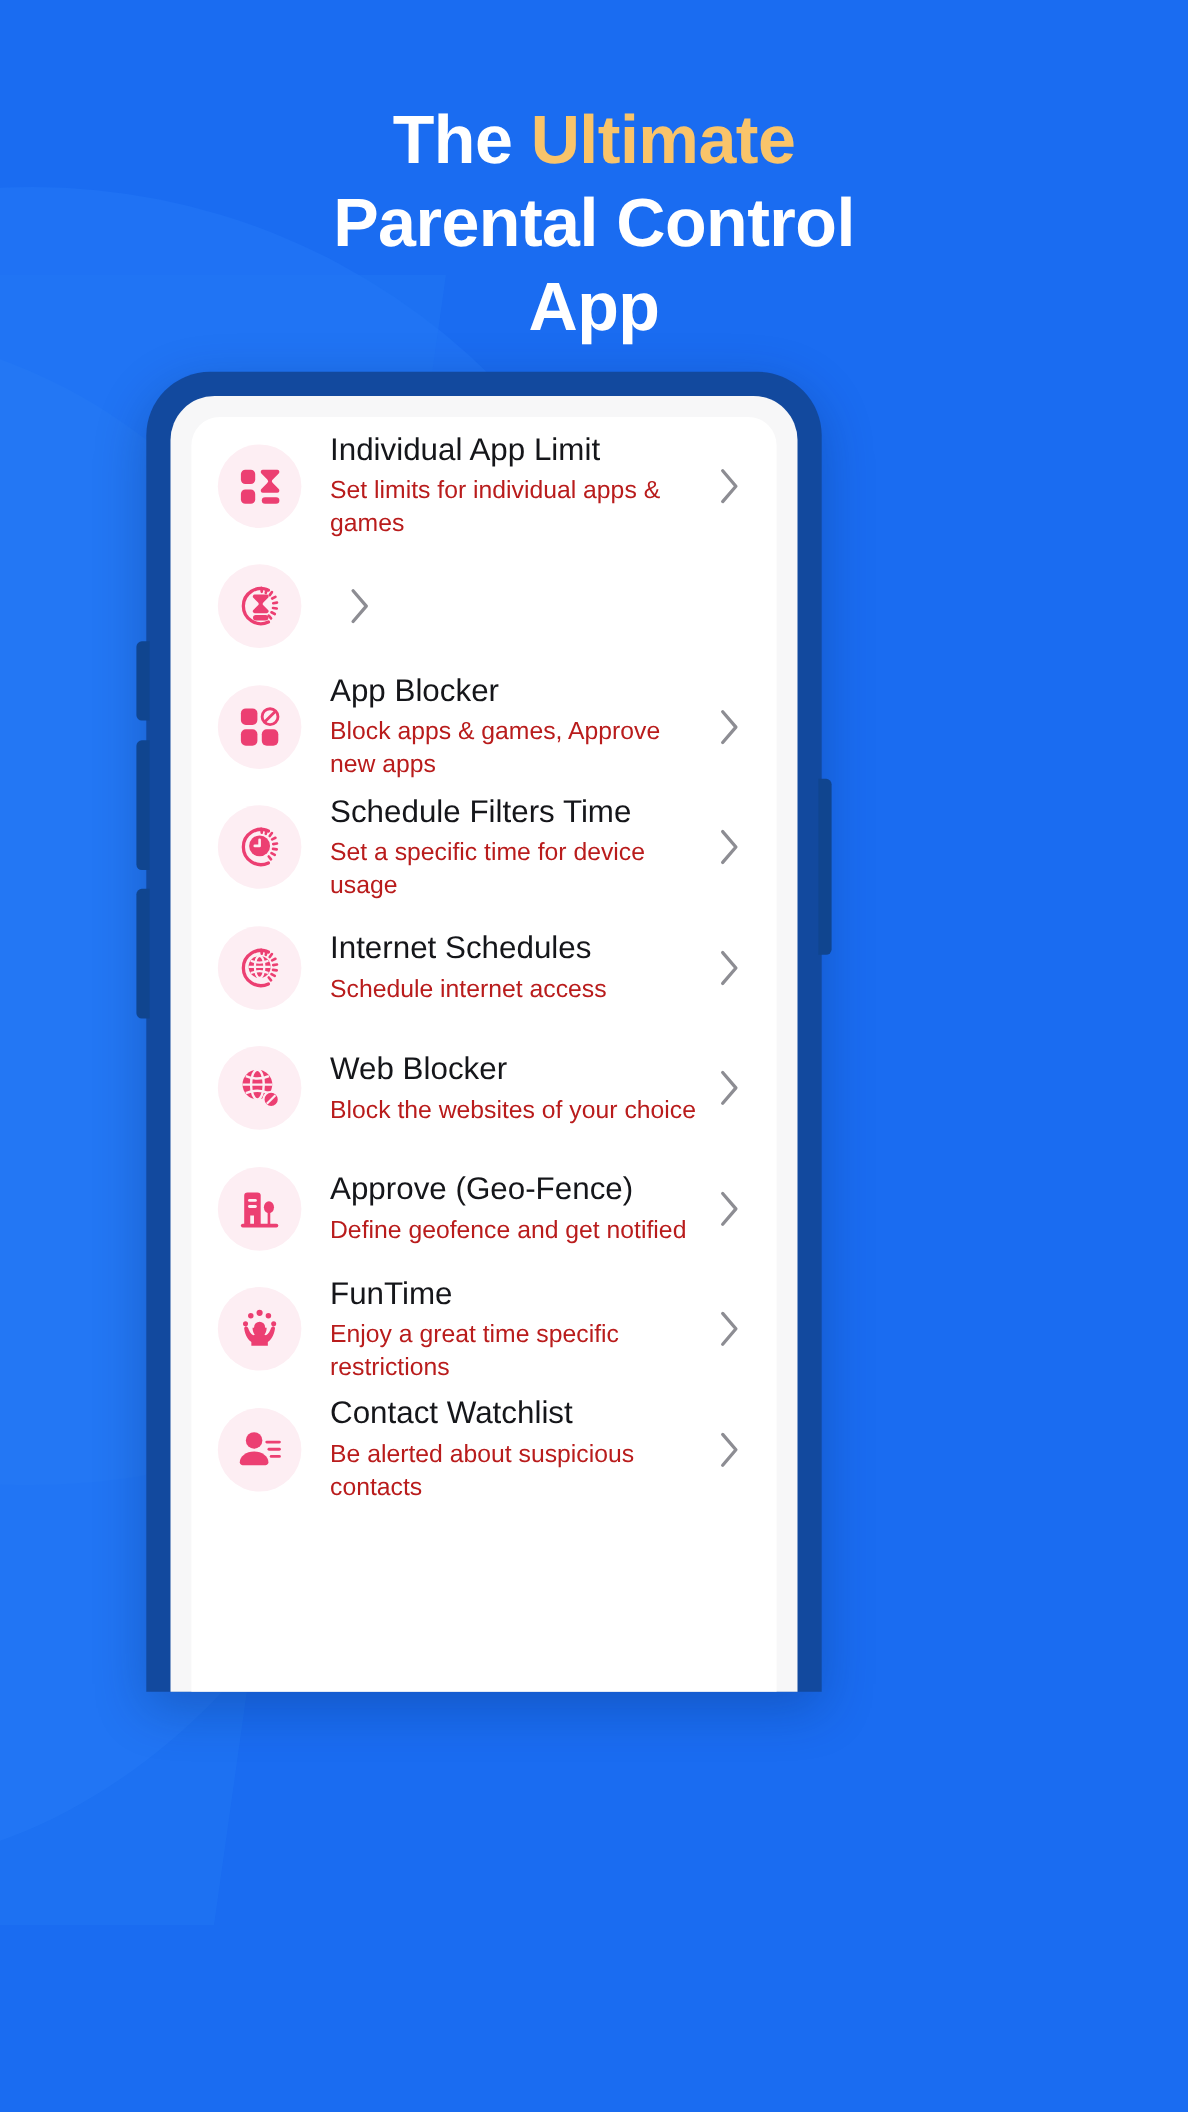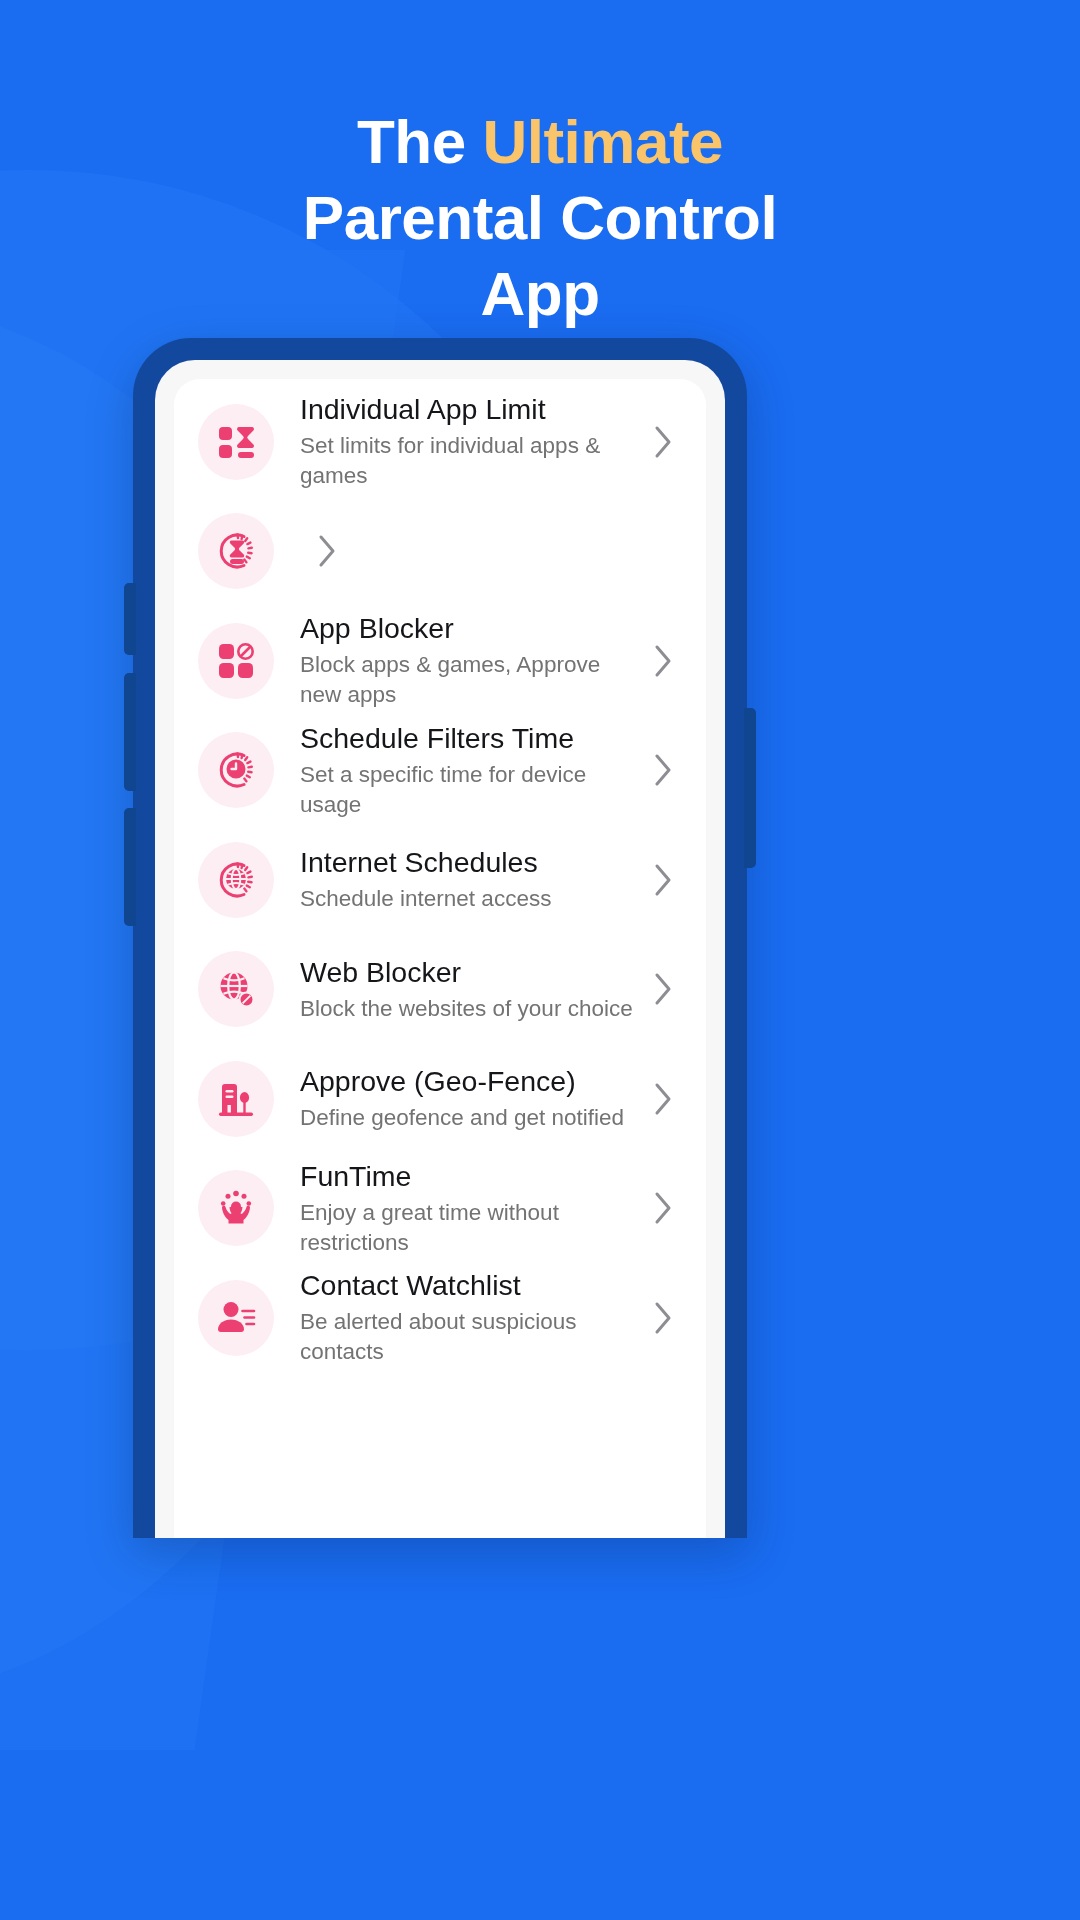--- a/index.html
+++ b/index.html
@@ -20,21 +20,21 @@
     border-radius:50%;background:#2a7bf6;opacity:.55;
   }
   .bg-wedge{
     position:absolute;left:-120px;top:250px;width:420px;height:1500px;
     background:#2178f5;opacity:.45;
     transform:skewX(-8deg);
   }
 
   
   .headline{
-    position:absolute;left:0;right:0;top:62px;
+    position:absolute;left:0;right:0;top:48px;
     text-align:center;
     color:#ffffff;
     font-weight:bold;
     font-size:62px;
     line-height:76px;
     letter-spacing:-0.5px;
     z-index:5;
     padding:0 120px;
     box-sizing:border-box;
   }
@@ -90,21 +90,21 @@
   .icon-wrap svg{display:block;}
   .row-text{flex:1 1 auto;min-width:0;}
   .row-title{
     font-size:28.5px;
     color:#15161a;
     line-height:34px;
     white-space:nowrap;
   }
   .row-sub{
     font-size:22.5px;
-    color:#737373;
+    color:#b91c1c;
     line-height:30px;
     margin-top:5px;
   }
   .chev{
     flex:0 0 auto;width:34px;height:34px;margin-left:10px;
     display:flex;align-items:center;justify-content:center;
   }
   .chev svg{display:block;}
   .row.tall{height:145px;}
   .row.tall .row-sub{white-space:normal;max-width:372px;}
@@ -305,21 +305,21 @@
       <circle cx="13" cy="9.2" r="2.5" fill="#ec3f72"></circle>
       <circle cx="29" cy="9.2" r="2.5" fill="#ec3f72"></circle>
       <circle cx="8.2" cy="16.5" r="2.3" fill="#ec3f72"></circle>
       <circle cx="33.8" cy="16.5" r="2.3" fill="#ec3f72"></circle>
       <path d="M7 20.5c0 0 .6 8.5 6.5 12.5h15C34.4 29 35 20.5 35 20.5c0-2-3-2.4-3.6-.2-.7 2.6-2.4 5.2-4.6 6.6l-1.4-.6c2.2-2.6 2-6.2 2-6.2l-12.8 0s-.2 3.6 2 6.2l-1.4.6c-2.2-1.4-3.9-4-4.6-6.6C10 18.1 7 18.5 7 20.5z" fill="#ec3f72"></path>
       <path d="M13.5 33h15v3.5h-15z" fill="#ec3f72"></path>
     </svg>
             </div>
             <div class="row-text">
               <div class="row-title">FunTime</div>
-              <div class="row-sub">Enjoy a great time without restrictions</div>
+              <div class="row-sub">Enjoy a great time specific restrictions</div>
             </div>
             <div class="chev">
               <svg width="20" height="34" viewBox="0 0 20 34">
                 <path d="M4 3l12 14L4 31" fill="none" stroke="#8d8d93" stroke-width="3" stroke-linecap="round" stroke-linejoin="round"></path>
               </svg>
             </div>
           </div>
           <div class="row">
             <div class="icon-wrap">
               <svg width="42" height="40" viewBox="0 0 42 40">

